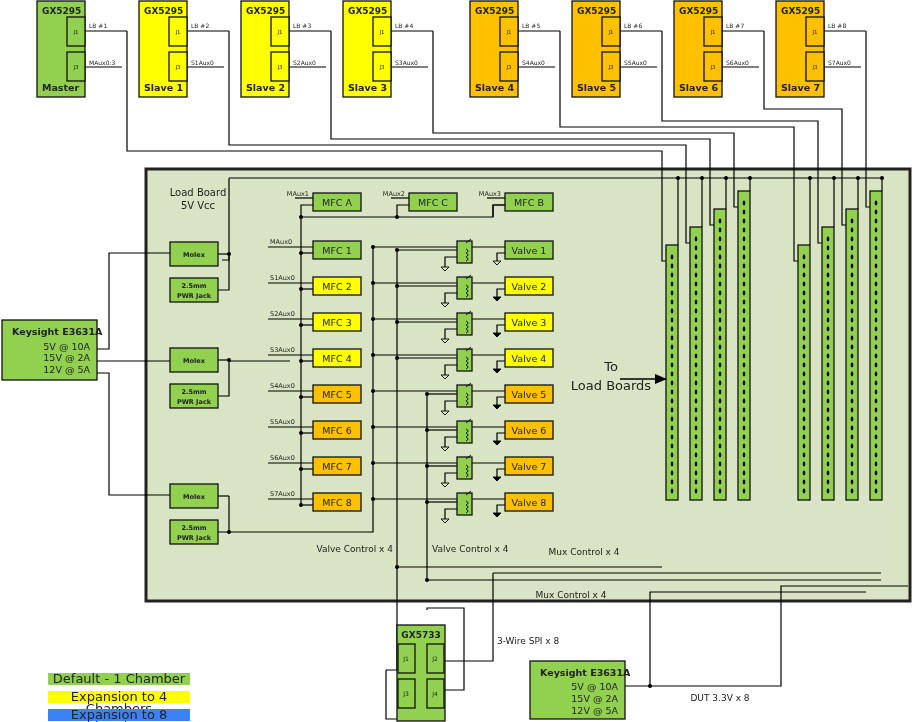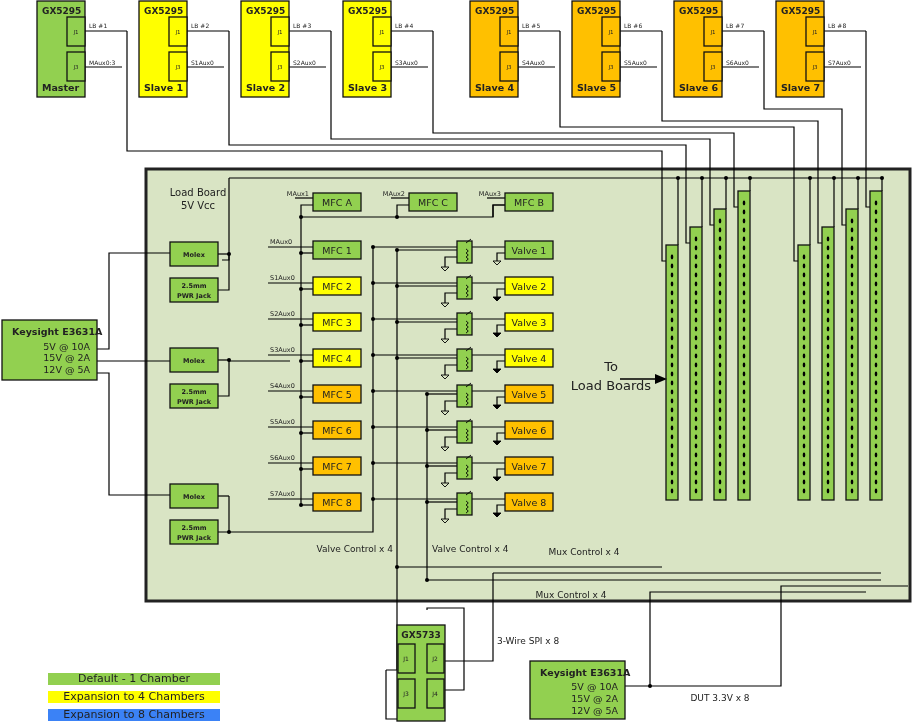--- a/index.html
+++ b/index.html
@@ -4,21 +4,21 @@
 <style>
   html,body{margin:0;padding:0;background:#ffffff;}
   body{width:915px;height:722px;position:relative;overflow:hidden;font-family:"Liberation Sans",sans-serif;}
   #diagram{position:absolute;left:0;top:0;}
   .lbl{font-family:"DejaVu Sans",sans-serif;fill:#222;}
   .box-green{fill:#92d050;stroke:#111;stroke-width:1.3;}
   .box-yellow{fill:#ffff00;stroke:#111;stroke-width:1.3;}
   .box-orange{fill:#ffc000;stroke:#111;stroke-width:1.3;}
   .wire{stroke:#000;stroke-width:1.2;fill:none;}
   .dot{fill:#000;}
-  .legend{position:absolute;left:48px;width:172px;height:12px;font-family:"DejaVu Sans",sans-serif;font-size:11px;text-align:center;line-height:12px;color:#222;}
+  .legend{position:absolute;left:48px;width:142px;height:12px;font-family:"DejaVu Sans",sans-serif;font-size:13px;text-align:center;line-height:12px;color:#222;}
 </style>
 </head>
 <body>
 
 <svg id="diagram" width="915" height="722" viewBox="0 0 915 722" xmlns="http://www.w3.org/2000/svg">
 
   <rect x="146" y="169" width="764" height="432" fill="#d9e4c4" stroke="#222" stroke-width="3"></rect>
   <text class="lbl" x="198" y="196" font-size="10" text-anchor="middle">Load Board</text>
   <text class="lbl" x="198" y="209" font-size="10" text-anchor="middle">5V Vcc</text>
 

